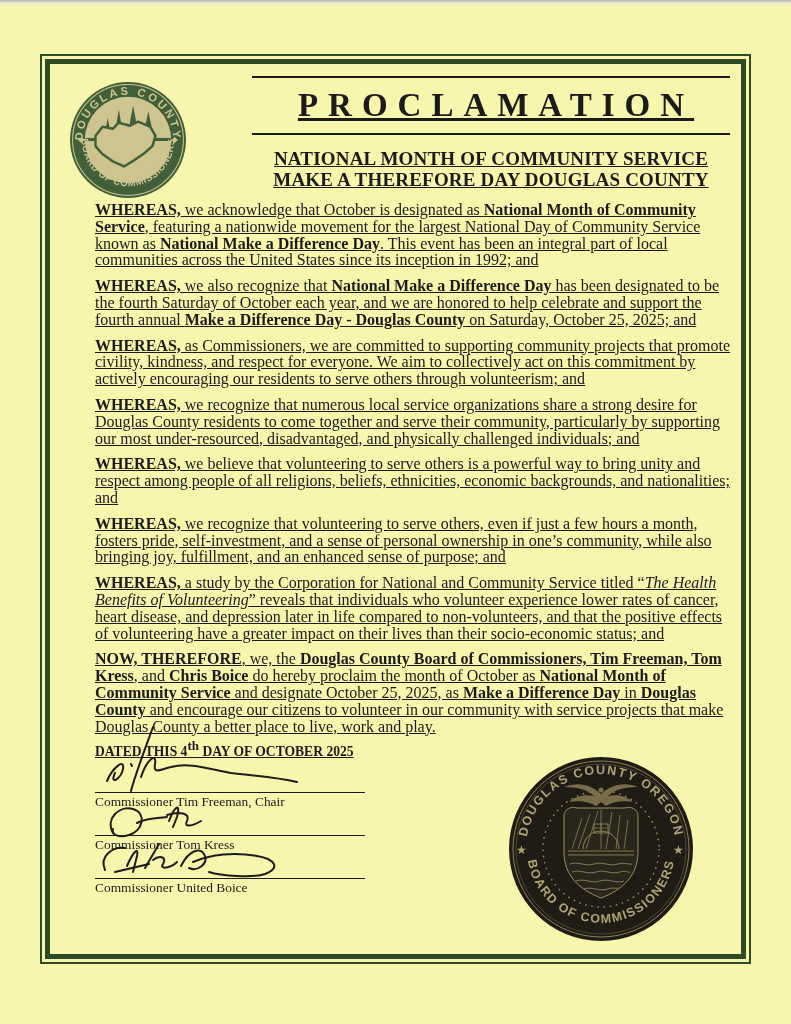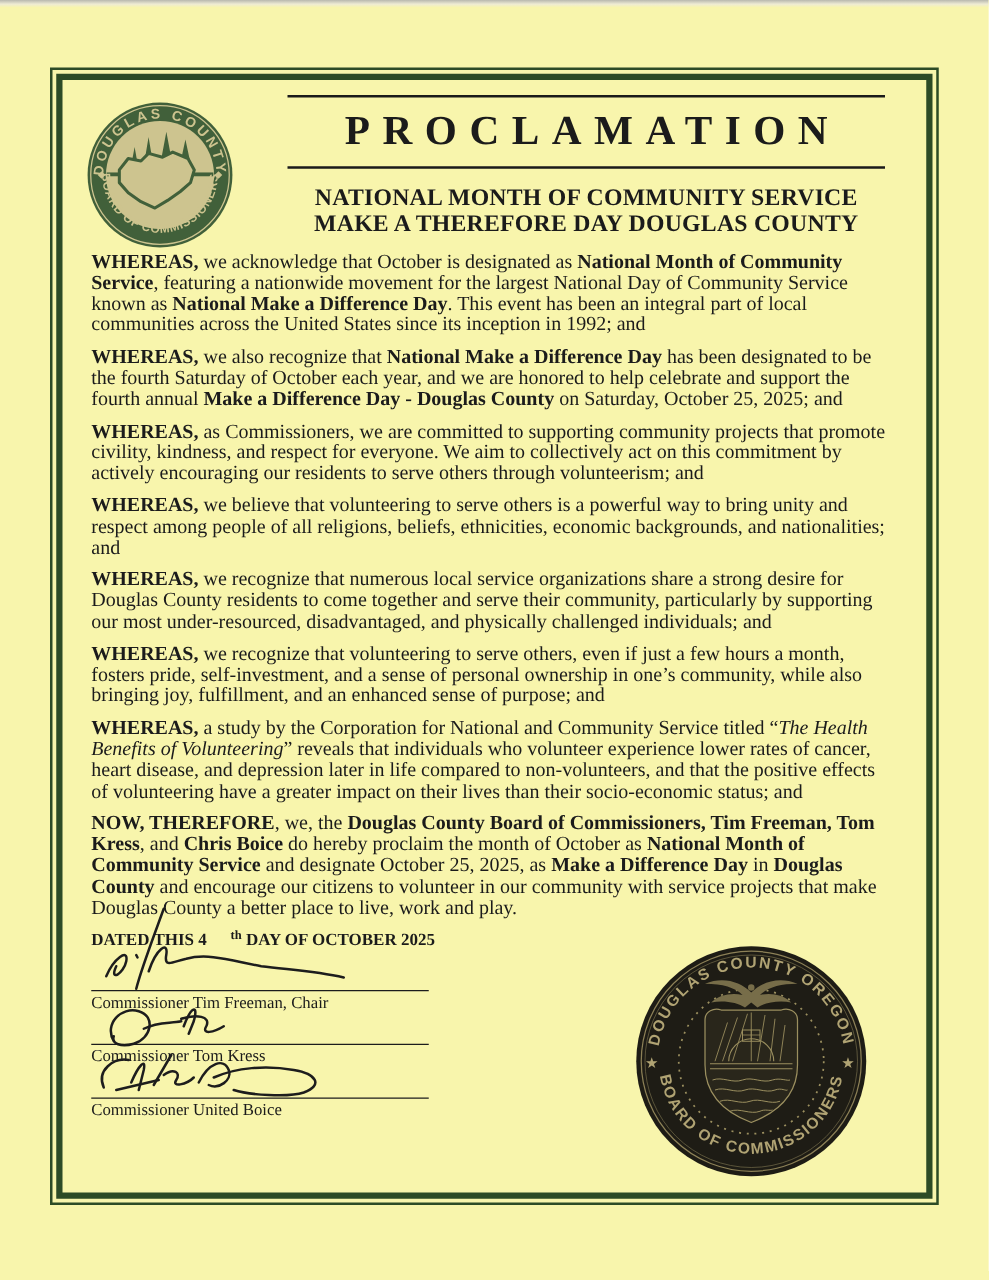--- a/index.html
+++ b/index.html
@@ -11,34 +11,34 @@
     position:absolute;top:0;left:0;right:0;height:6px;
     background:linear-gradient(180deg,#b8b8ae 0%,#eeebd4 55%,rgba(248,245,172,0) 100%);
   }
   .frame-outer{
     position:absolute;left:40px;top:54px;right:40px;bottom:60px;
     border:2px solid #2d4b26;
   }
   .frame-inner{
     position:absolute;inset:3px;border:5px solid #2d4b26;
   }
-  .content{position:absolute;left:73px;top:76px;width:636px;}
+  .content{position:absolute;left:95px;top:76px;width:636px;text-decoration:underline;}
   .header-right{margin-left:157px;width:478px;text-align:center;}
   .rule{border-top:2.2px solid #1a1a1a;height:0;}
   .title{
     margin:7px 0 8px;font-size:33px;line-height:40px;font-weight:bold;
     letter-spacing:10px;padding-left:10px;white-space:nowrap;
   }
   .subtitle{margin:0;font-size:19px;line-height:21px;font-weight:bold;letter-spacing:.2px;}
   .subtitle.first{margin-top:13px;}
   .body{margin-top:12px;font-size:16px;line-height:16.8px;text-align:left;}
   .body p.para{margin:0 0 9px 0;}
   .b{font-weight:bold;}
   .i{font-style:italic;}
-  sup{font-size:10px;vertical-align:super;line-height:0;margin-left:19px;}
+  sup{font-size:13px;vertical-align:super;line-height:0;}
   .dated{margin-top:7px;font-size:13.6px;font-weight:bold;}
   .sigs{margin-top:2px;width:270px;position:relative;}
   .sig-row{position:relative;height:48px;}
   .sig-row + .sig-row{height:43px;}
   .sig-line{position:absolute;left:0;right:0;bottom:17px;border-bottom:1.4px solid #1c1c1c;}
   .sig-label{position:absolute;left:0;bottom:0;font-size:13.4px;line-height:16px;}
   .autograph{position:absolute;overflow:visible;pointer-events:none;}
   .autograph path{fill:none;stroke:#1d1d1d;stroke-width:2;stroke-linecap:round;stroke-linejoin:round;}
   .seal-top{position:absolute;left:69px;top:79px;}
   .seal-bottom{position:absolute;left:506px;top:754px;}
@@ -93,22 +93,22 @@
       <h1 class="title">PROCLAMATION</h1>
       <div class="rule"></div>
       <h2 class="subtitle first">NATIONAL MONTH OF COMMUNITY SERVICE</h2>
       <h2 class="subtitle">MAKE A THEREFORE DAY DOUGLAS COUNTY</h2>
     </div>
 
     <div class="body">
         <p class="para"><span class="b">WHEREAS,</span><span> we acknowledge that October is designated as </span><span class="b">National Month of Community Service</span><span>, featuring a nationwide movement for the largest National Day of Community Service known as </span><span class="b">National Make a Difference Day</span><span>. This event has been an integral part of local communities across the United States since its inception in 1992; and</span></p>
         <p class="para"><span class="b">WHEREAS,</span><span> we also recognize that </span><span class="b">National Make a Difference Day</span><span> has been designated to be the fourth Saturday of October each year, and we are honored to help celebrate and support the fourth annual </span><span class="b">Make a Difference Day - Douglas County</span><span> on Saturday, October 25, 2025; and</span></p>
         <p class="para"><span class="b">WHEREAS,</span><span> as Commissioners, we are committed to supporting community projects that promote civility, kindness, and respect for everyone. We aim to collectively act on this commitment by actively encouraging our residents to serve others through volunteerism; and</span></p>
+        <p class="para"><span class="b">WHEREAS,</span><span> we recognize that numerous local service organizations share a strong desire for Douglas County residents to come together and serve their community, particularly by supporting our most under-resourced, disadvantaged, and physically challenged individuals; and</span></p>
         <p class="para"><span class="b">WHEREAS,</span><span> we believe that volunteering to serve others is a powerful way to bring unity and respect among people of all religions, beliefs, ethnicities, economic backgrounds, and nationalities; and</span></p>
-        <p class="para"><span class="b">WHEREAS,</span><span> we recognize that numerous local service organizations share a strong desire for Douglas County residents to come together and serve their community, particularly by supporting our most under-resourced, disadvantaged, and physically challenged individuals; and</span></p>
         <p class="para"><span class="b">WHEREAS,</span><span> we recognize that volunteering to serve others, even if just a few hours a month, fosters pride, self-investment, and a sense of personal ownership in one’s community, while also bringing joy, fulfillment, and an enhanced sense of purpose; and</span></p>
         <p class="para"><span class="b">WHEREAS,</span><span> a study by the Corporation for National and Community Service titled “</span><span class="i">The Health Benefits of Volunteering</span><span>” reveals that individuals who volunteer experience lower rates of cancer, heart disease, and depression later in life compared to non-volunteers, and that the positive effects of volunteering have a greater impact on their lives than their socio-economic status; and</span></p>
         <p class="para"><span class="b">NOW, THEREFORE</span><span>, we, the </span><span class="b">Douglas County Board of Commissioners, Tim Freeman, Tom Kress</span><span>, and </span><span class="b">Chris Boice</span><span> do hereby proclaim the month of October as </span><span class="b">National Month of Community Service</span><span> and designate October 25, 2025, as </span><span class="b">Make a Difference Day</span><span> in </span><span class="b">Douglas County</span><span> and encourage our citizens to volunteer in our community with service projects that make Douglas County a better place to live, work and play.</span></p>
       </div>
 
     <div class="dated"><span class="b">DATED THIS 4</span><sup class="b">th</sup><span class="b"> DAY OF OCTOBER 2025</span></div>
 
     <div class="sigs">
 
       <div class="sig-row">

